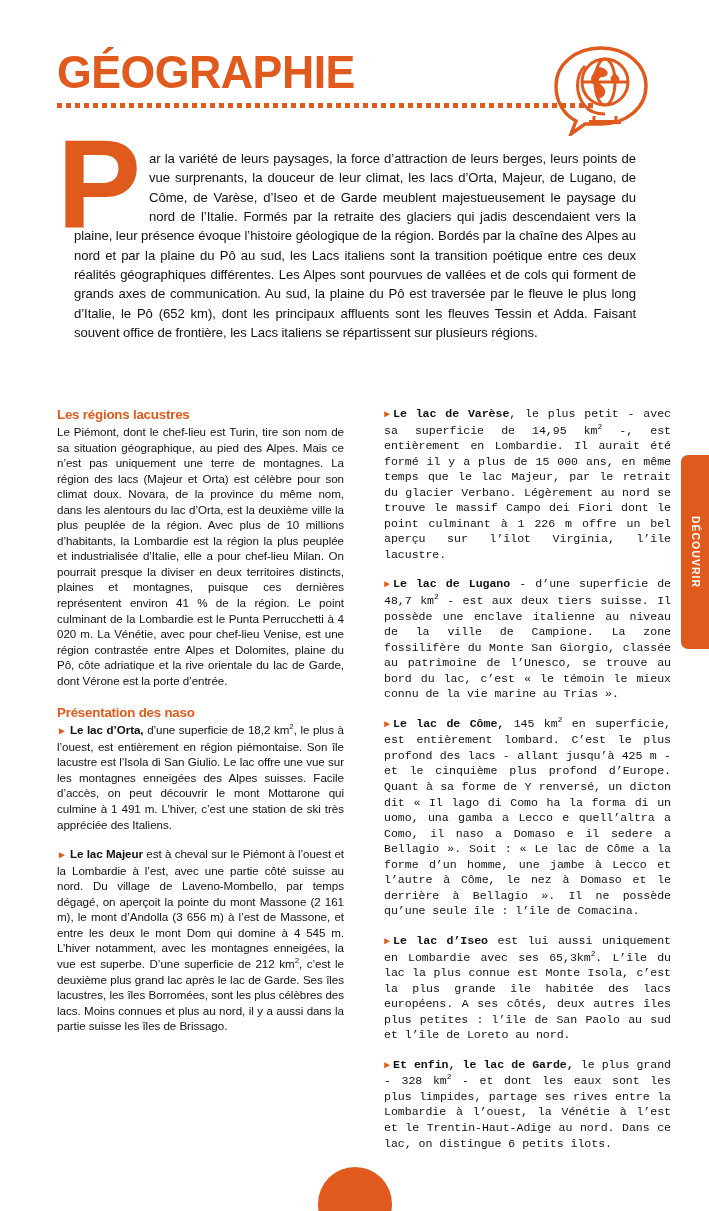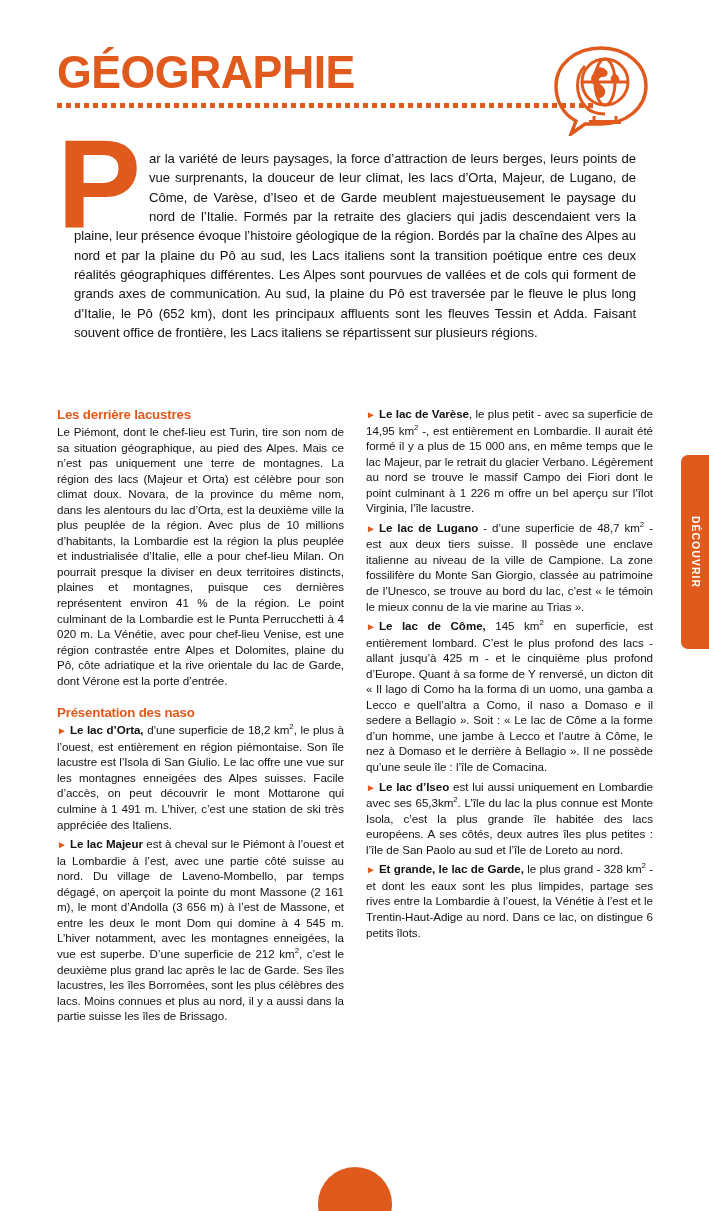--- a/index.html
+++ b/index.html
@@ -91,24 +91,24 @@
     position: absolute;
     top: 406px;
     width: 287px;
     font-size: 11.6px;
     line-height: 15.55px;
     text-align: justify;
     color: #121212;
     letter-spacing: -0.05px;
   }
   .col-left  { left: 57px; }
-  .col-right { left: 366px; }
+  .col-right { left: 384px; font-family: Liberation Mono, monospace; }
 
   .col p { margin: 0; }
-  .col p + p { margin-top: 4px; }
+  .col p + p { margin-top: 14px; }
 
   h2.sub {
     color: #DF5A1C;
     font-size: 13.3px;
     line-height: 17px;
     font-weight: bold;
     margin: 0 0 1px 0;
     letter-spacing: -0.2px;
   }
   h2.sub.spaced { margin-top: 16px; }
@@ -211,21 +211,21 @@
     </div>
   </div>
 
   <div class="intro">
     <span class="dropcap">P</span>
     <p>ar la variété de leurs paysages, la force d’attraction de leurs berges, leurs points de vue surprenants, la douceur de leur climat, les lacs d’Orta, Majeur, de Lugano, de Côme, de Varèse, d’Iseo et de Garde meublent majestueusement le paysage du nord de l’Italie. Formés par la retraite des glaciers qui jadis descendaient vers la plaine, leur présence évoque l’histoire géologique de la région. Bordés par la chaîne des Alpes au nord et par la plaine du Pô au sud, les Lacs italiens sont la transition poétique entre ces deux réalités géographiques différentes. Les Alpes sont pourvues de vallées et de cols qui forment de grands axes de communication. Au sud, la plaine du Pô est traversée par le fleuve le plus long d’Italie, le Pô (652 km), dont les principaux affluents sont les fleuves Tessin et Adda. Faisant souvent office de frontière, les Lacs italiens se répartissent sur plusieurs régions.</p>
   </div>
 
   <div class="col col-left">
 
-    <h2 class="sub">Les derrière lacustres</h2>
+    <h2 class="sub">Les régions lacustres</h2>
     <p>Le Piémont, dont le chef-lieu est Turin, tire son nom de sa situation géographique, au pied des Alpes. Mais ce n’est pas uniquement une terre de montagnes. La région des lacs (Majeur et Orta) est célèbre pour son climat doux. Novara, de la province du même nom, dans les alentours du lac d’Orta, est la deuxième ville la plus peuplée de la région. Avec plus de 10 millions d’habitants, la Lombardie est la région la plus peuplée et industrialisée d’Italie, elle a pour chef-lieu Milan. On pourrait presque la diviser en deux territoires distincts, plaines et montagnes, puisque ces dernières représentent environ 41 % de la région. Le point culminant de la Lombardie est le Punta Perrucchetti à 4 020 m. La Vénétie, avec pour chef-lieu Venise, est une région contrastée entre Alpes et Dolomites, plaine du Pô, côte adriatique et la rive orientale du lac de Garde, dont Vérone est la porte d’entrée.</p>
 
     <h2 class="sub spaced">Présentation des naso</h2>
 
     <p class="bullet-item">
       <span class="bullet">►</span><span class="lead">Le lac d’Orta,</span><span> d’une superficie de 18,2 km</span><sup>2</sup><span>, le plus à l’ouest, est entièrement en région piémontaise. Son île lacustre est l’Isola di San Giulio. Le lac offre une vue sur les montagnes enneigées des Alpes suisses. Facile d’accès, on peut découvrir le mont Mottarone qui culmine à 1 491 m. L’hiver, c’est une station de ski très appréciée des Italiens.</span>
     </p>
 
     <p class="bullet-item">
       <span class="bullet">►</span><span class="lead">Le lac Majeur</span><span> est à cheval sur le Piémont à l’ouest et la Lombardie à l’est, avec une partie côté suisse au nord. Du village de Laveno-Mombello, par temps dégagé, on aperçoit la pointe du mont Massone (2 161 m), le mont d’Andolla (3 656 m) à l’est de Massone, et entre les deux le mont Dom qui domine à 4 545 m. L’hiver notamment, avec les montagnes enneigées, la vue est superbe. D’une superficie de 212 km</span><sup>2</sup><span>, c’est le deuxième plus grand lac après le lac de Garde. Ses îles lacustres, les îles Borromées, sont les plus célèbres des lacs. Moins connues et plus au nord, il y a aussi dans la partie suisse les îles de Brissago.</span>
@@ -245,21 +245,21 @@
 
     <p class="bullet-item">
       <span class="bullet">►</span><span class="lead">Le lac de Côme,</span><span> 145 km</span><sup>2</sup><span> en superficie, est entièrement lombard. C’est le plus profond des lacs - allant jusqu’à 425 m - et le cinquième plus profond d’Europe. Quant à sa forme de Y renversé, un dicton dit « Il lago di Como ha la forma di un uomo, una gamba a Lecco e quell’altra a Como, il naso a Domaso e il sedere a Bellagio ». Soit : « Le lac de Côme a la forme d’un homme, une jambe à Lecco et l’autre à Côme, le nez à Domaso et le derrière à Bellagio ». Il ne possède qu’une seule île : l’île de Comacina.</span>
     </p>
 
     <p class="bullet-item">
       <span class="bullet">►</span><span class="lead">Le lac d’Iseo</span><span> est lui aussi uniquement en Lombardie avec ses 65,3km</span><sup>2</sup><span>. L’île du lac la plus connue est Monte Isola, c’est la plus grande île habitée des lacs européens. A ses côtés, deux autres îles plus petites : l’île de San Paolo au sud et l’île de Loreto au nord.</span>
     </p>
 
     <p class="bullet-item">
-      <span class="bullet">►</span><span class="lead">Et grande, le lac de Garde,</span><span> le plus grand - 328 km</span><sup>2</sup><span> - et dont les eaux sont les plus limpides, partage ses rives entre la Lombardie à l’ouest, la Vénétie à l’est et le Trentin-Haut-Adige au nord. Dans ce lac, on distingue 6 petits îlots.</span>
+      <span class="bullet">►</span><span class="lead">Et enfin, le lac de Garde,</span><span> le plus grand - 328 km</span><sup>2</sup><span> - et dont les eaux sont les plus limpides, partage ses rives entre la Lombardie à l’ouest, la Vénétie à l’est et le Trentin-Haut-Adige au nord. Dans ce lac, on distingue 6 petits îlots.</span>
     </p>
 
   </div>
 
   <div class="side-tab">
     <span class="side-tab-label">DÉCOUVRIR</span>
   </div>
 
   <div class="footer">
     <div class="page-number">35</div>

